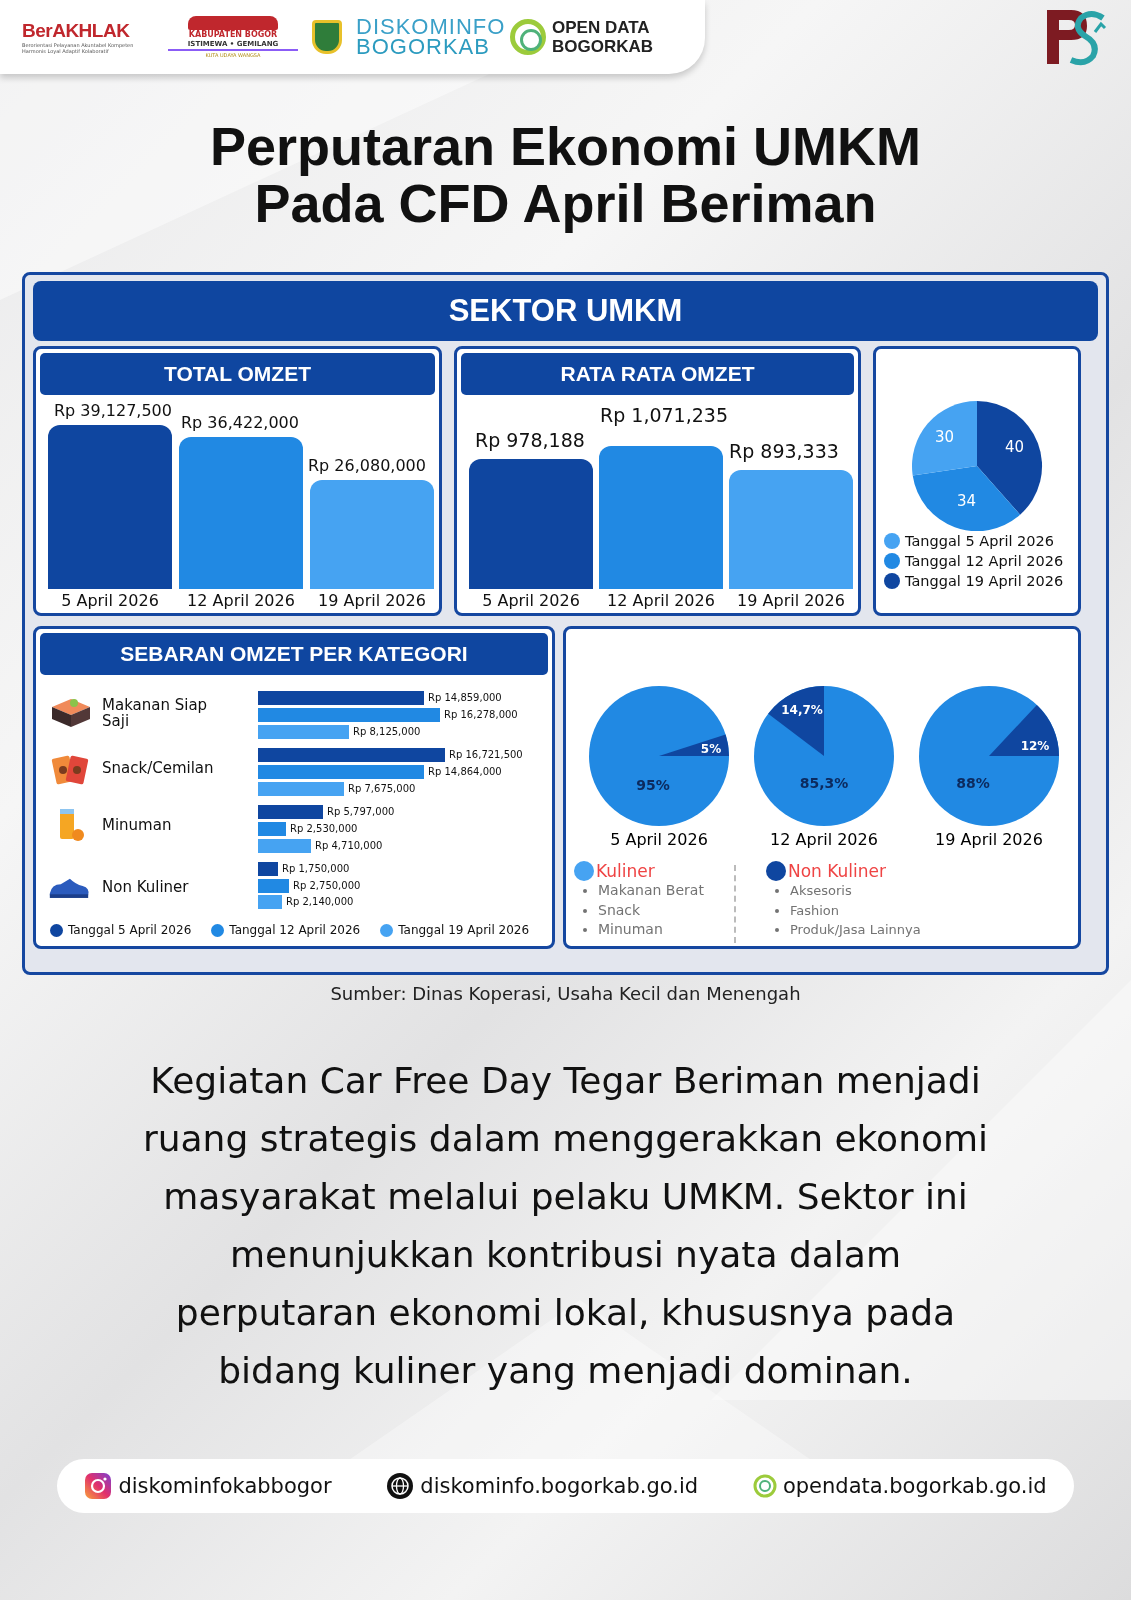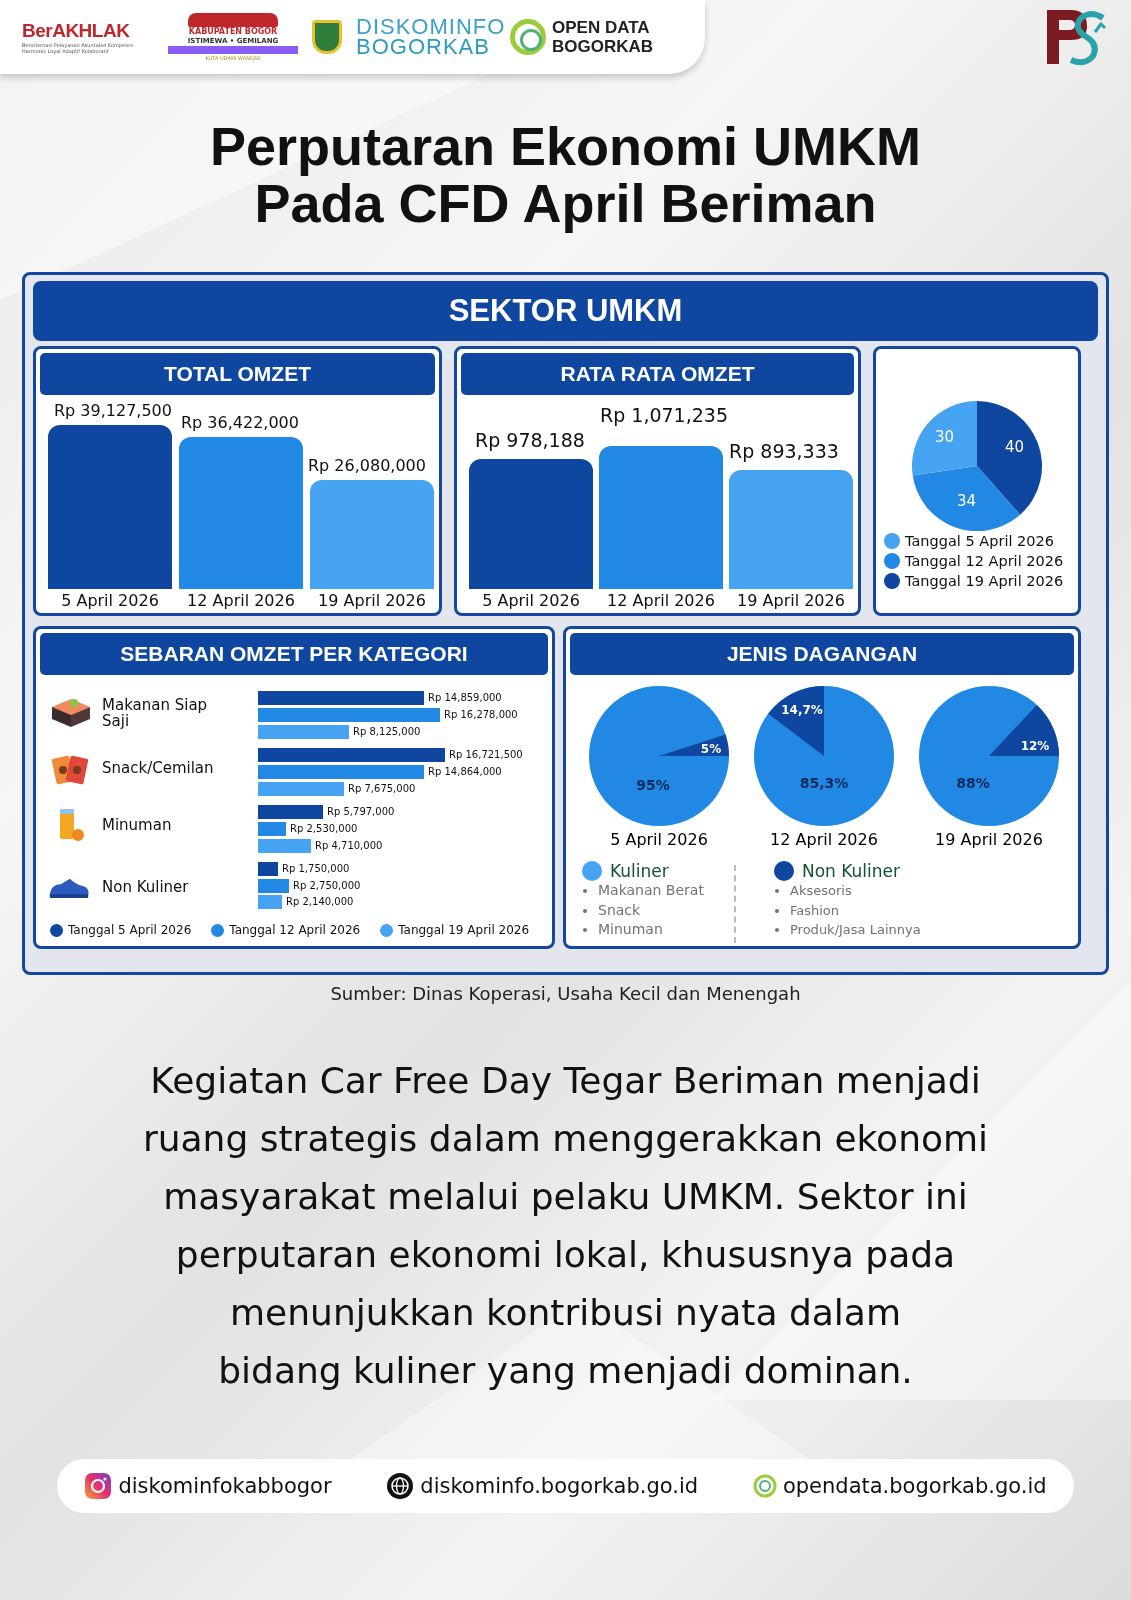--- a/index.html
+++ b/index.html
@@ -20,21 +20,21 @@
     background: #ffffff; border-bottom-right-radius: 36px;
     box-shadow: 0 4px 6px rgba(0,0,0,0.18);
     display: flex; align-items: center; padding-left: 22px; gap: 14px;
   }
   .logo-berakhlak { width: 132px; }
   .logo-berakhlak .big { font-family: "Liberation Sans", sans-serif; font-weight: bold; color: #c0272d; font-size: 19px; letter-spacing: -0.5px; }
   .logo-berakhlak .small { font-size: 5px; color: #555; line-height: 6px; }
   .logo-kab { width: 130px; text-align: center; }
   .logo-kab .crown { width: 90px; height: 14px; margin: 0 auto; background: #c0272d; border-radius: 8px 8px 2px 2px; }
   .logo-kab .t1 { font-size: 8px; font-weight: bold; color: #c0272d; line-height: 10px; }
-  .logo-kab .t2 { font-size: 7px; font-weight: bold; color: #333; line-height: 9px; border-bottom: 8px solid #8b5cf6; }
+  .logo-kab .t2 { font-size: 7px; font-weight: bold; color: #333; line-height: 9px; border-bottom: 2px solid #8b5cf6; }
   .logo-kab .t3 { font-size: 5px; color: #b08a10; line-height: 8px; }
   .logo-crest { width: 30px; height: 34px; background: #2f7d3a; border: 3px solid #e8c12a; border-radius: 4px 4px 14px 14px; }
   .logo-diskominfo { width: 140px; font-family: "Liberation Sans", sans-serif; line-height: 20px; }
   .logo-diskominfo .a { font-size: 22px; color: #3aa0c8; letter-spacing: 1px; }
   .logo-diskominfo .b { font-size: 22px; color: #2c9bbf; letter-spacing: 1px; }
   .logo-opendata { display: flex; align-items: center; gap: 6px; }
   .od-ring { width: 36px; height: 36px; border-radius: 50%; border: 5px solid #9ccb3b; position: relative; }
   .od-ring::after { content: ""; position: absolute; left: 5px; top: 5px; width: 16px; height: 16px; border-radius: 50%; border: 3px solid #4fb27a; }
   .od-text { font-family: "Liberation Sans", sans-serif; font-weight: bold; font-size: 17px; line-height: 19px; color: #222; }
   .logo-ps { position: absolute; right: 20px; top: 6px; width: 70px; height: 62px; }
@@ -69,21 +69,21 @@
   .xlabel { position: absolute; bottom: 3px; font-size: 16px; color: #111; text-align: center; white-space: nowrap; }
 
   .legend-row { display: flex; align-items: center; gap: 5px; font-size: 14.5px; color: #111; line-height: 20px; }
   .dot { width: 16px; height: 16px; border-radius: 50%; display: inline-block; flex: none; }
   .cat-icon { position: absolute; left: 6px; width: 42px; height: 36px; }
   .cat-name { position: absolute; left: 66px; font-size: 15px; color: #111; line-height: 16px; }
   .hbar { position: absolute; height: 14px; }
   .hbar-val { position: absolute; font-size: 10px; color: #111; white-space: nowrap; line-height: 14px; }
   .jenis-list { font-size: 14px; color: #737373; line-height: 19.5px; }
   .jenis-list li { margin-left: 24px; list-style: disc; }
-  .jenis-head { display: flex; align-items: center; gap: 8px; font-size: 17px; color: #14532d; margin-left: 8px; }
+  .jenis-head { display: flex; align-items: center; gap: 2px; font-size: 17px; color: #ef4444; }
 
   .source { position: absolute; left: 0; top: 983px; width: 1131px; text-align: center; font-size: 18px; color: #222; }
   .body-text {
     position: absolute; left: 40px; top: 1052px; width: 1051px; text-align: center;
     font-size: 36px; line-height: 58px; color: #111;
   }
   .footer {
     position: absolute; left: 57px; top: 1459px; width: 1017px; height: 54px;
     background: #fff; border-radius: 27px;
     display: flex; align-items: center; justify-content: space-around;
@@ -257,21 +257,20 @@
           <span>Tanggal 12 April 2026</span>
         </div>
       <div class="legend-row" style="font-size:12px;">
           <span class="dot" style="background:#46a3f2; width:13px; height:13px;"></span>
           <span>Tanggal 19 April 2026</span>
         </div>
     </div>
   </div>
 
   <div class="card" style="left:538px; top:351px; width:518px; height:323px;">
-    <div class="card-head">JENIS DAGANGAN</div>
 
     <svg style="position:absolute; left:22px; top:56px;" width="142" height="142" viewBox="-71 -71 142 142">
       <circle cx="0" cy="0" r="70" fill="#2189e3"></circle>
       <path d="M0 0 L70 0 A70 70 0 0 0 66.6 -21.6 Z" fill="#0f46a0"></path>
       <text x="52" y="-3" fill="#fff" font-size="12" font-weight="bold" font-family="DejaVu Sans, sans-serif" text-anchor="middle">5%</text>
       <text x="-6" y="34" fill="#0c2a5e" font-size="14" font-weight="bold" font-family="DejaVu Sans, sans-serif" text-anchor="middle">95%</text>
     </svg>
     <div style="position:absolute; left:22px; top:201px; width:142px; text-align:center; font-size:16px;">5 April 2026</div>
 
     <svg style="position:absolute; left:187px; top:56px;" width="142" height="142" viewBox="-71 -71 142 142">
@@ -316,22 +315,22 @@
     </div>
   </div>
 </div>
 
 <div class="source">Sumber: Dinas Koperasi, Usaha Kecil dan Menengah</div>
 
 <div class="body-text">
   <div>Kegiatan Car Free Day Tegar Beriman menjadi</div>
   <div>ruang strategis dalam menggerakkan ekonomi</div>
   <div>masyarakat melalui pelaku UMKM. Sektor ini</div>
+  <div>menunjukkan kontribusi nyata dalam</div>
   <div>perputaran ekonomi lokal, khususnya pada</div>
-  <div>menunjukkan kontribusi nyata dalam</div>
   <div>bidang kuliner yang menjadi dominan.</div>
 </div>
 
 <div class="footer">
   <div class="footer-item">
     <svg width="28" height="28" viewBox="0 0 28 28">
       <defs>
           <linearGradient id="ig" x1="0" y1="1" x2="1" y2="0">
             <stop offset="0" stop-color="#f9a13a"></stop>
             <stop offset="0.5" stop-color="#e1306c"></stop>

